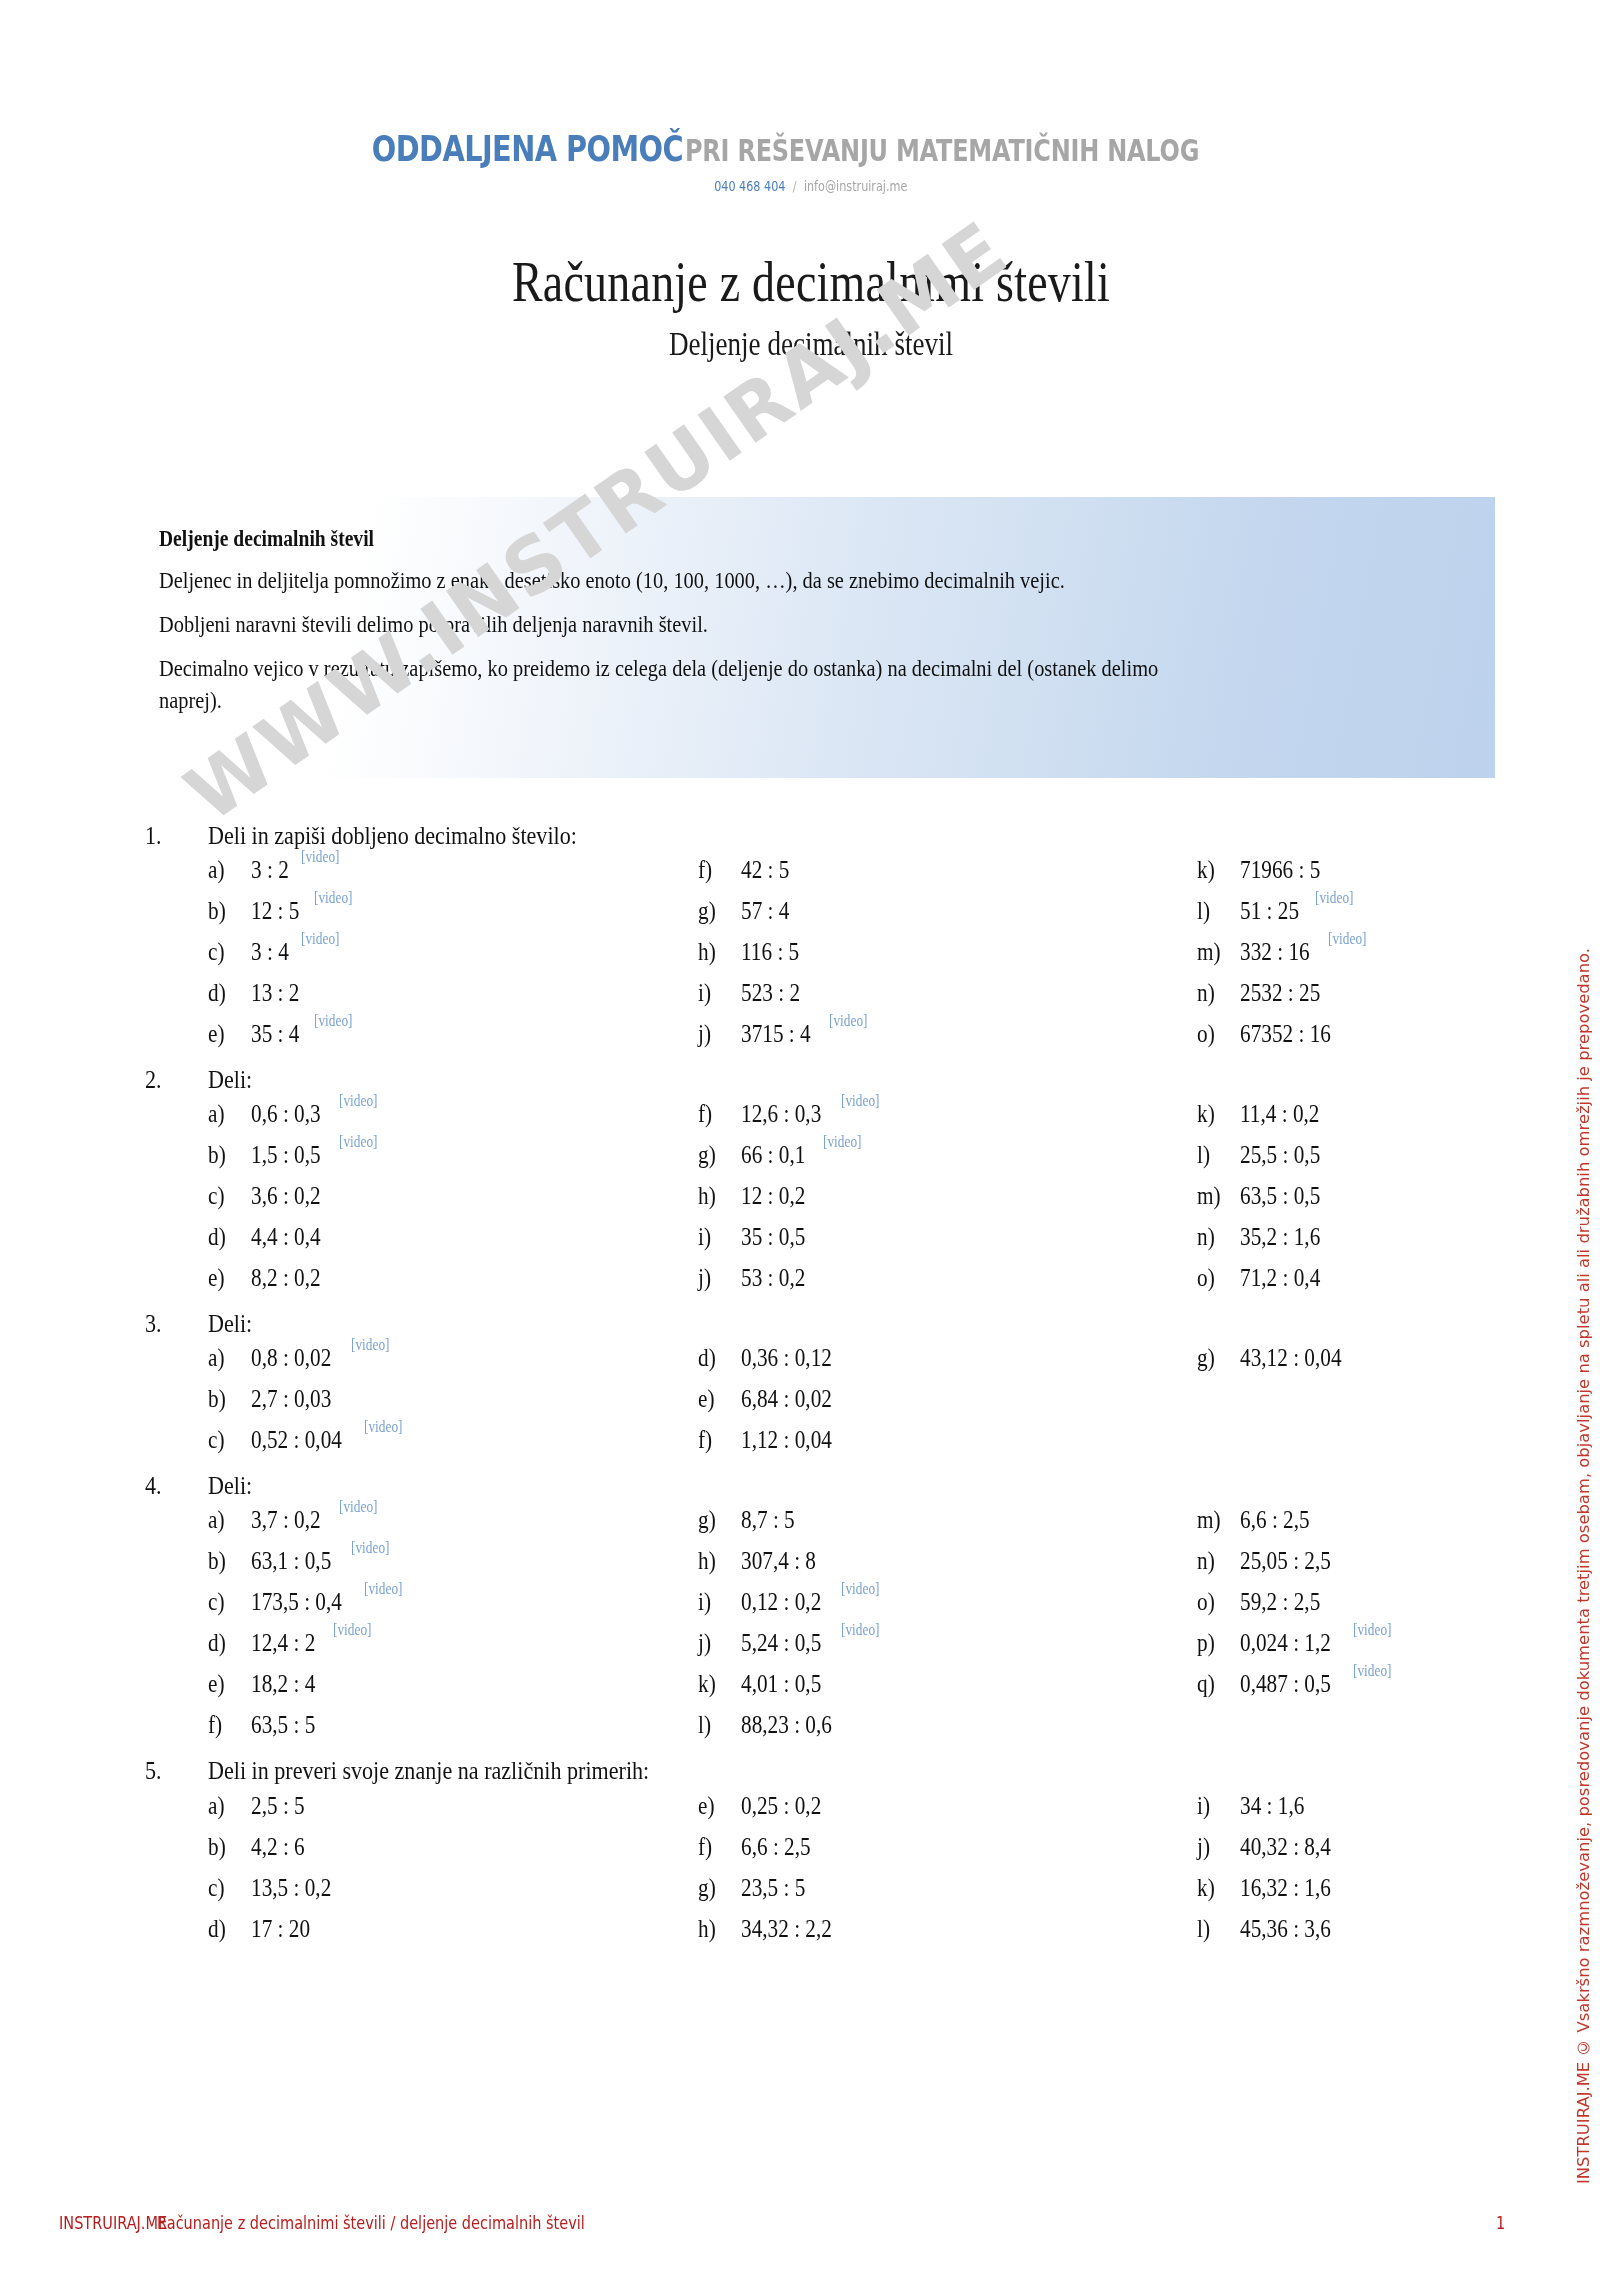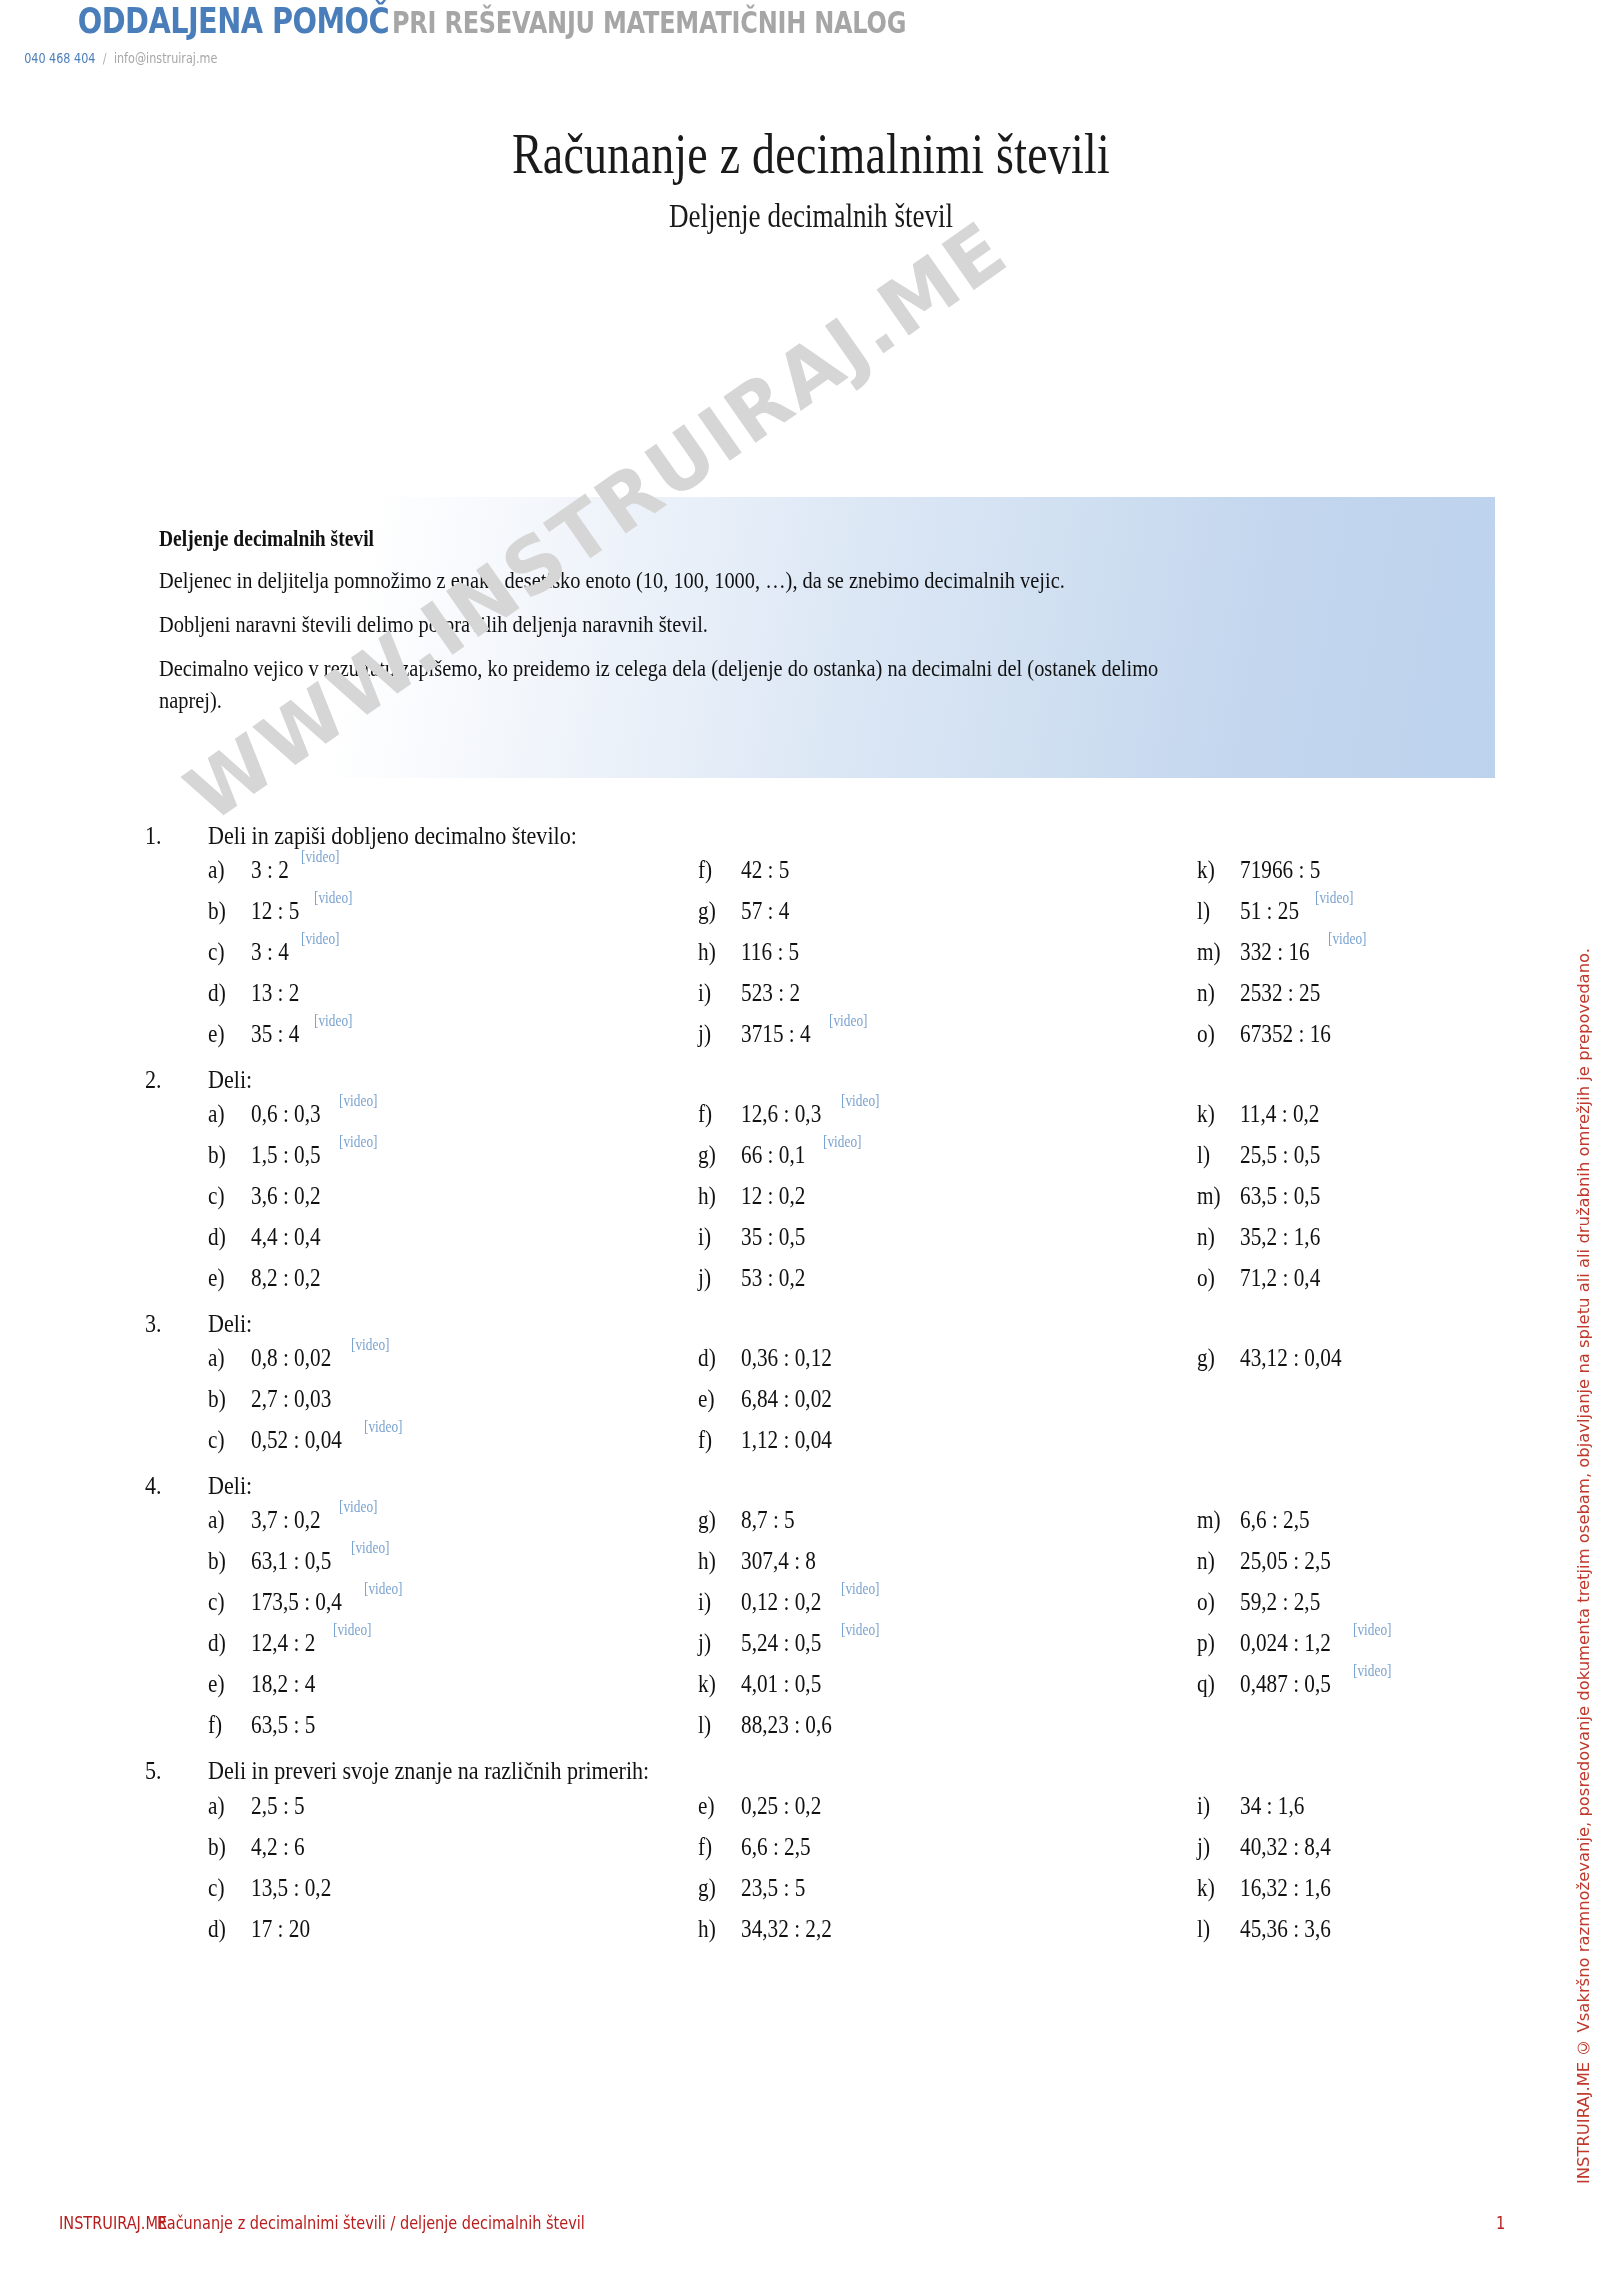--- a/index.html
+++ b/index.html
@@ -5,21 +5,21 @@
   html, body { margin:0; padding:0; }
   body {
     width:1622px; height:2295px;
     background:#ffffff;
     font-family:"Liberation Serif", serif;
     position:relative;
     overflow:hidden;
   }
 
   
-  .brand-bar { }
+  .brand-bar { text-align:center; padding-top:128px; }
   .brand-line { white-space:nowrap; }
   .brand-strong {
     font-family:"DejaVu Sans", sans-serif;
     font-weight:bold; font-size:36px; letter-spacing:-0.7px;
     color:#4a7ebb; transform:scaleX(0.80); display:inline-block;
     transform-origin:right center;
   }
   .brand-rest {
     font-family:"DejaVu Sans", sans-serif;
     font-weight:bold; font-size:30px; letter-spacing:-0.3px;

